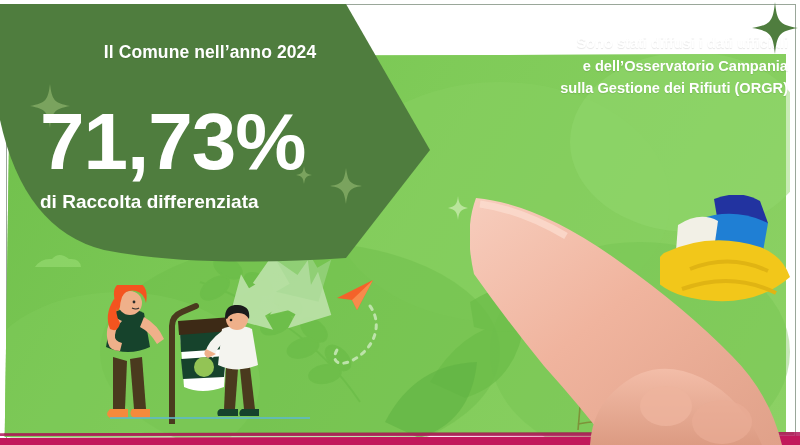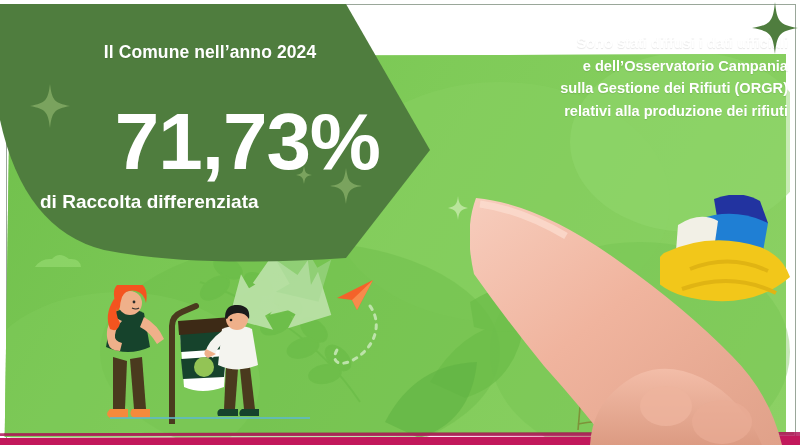--- a/index.html
+++ b/index.html
@@ -24,21 +24,21 @@
   }
 
   
   .headline{
     position:absolute;left:40px;top:40px;width:340px;
     text-align:center;color:#ffffff;font-weight:bold;
     font-size:17.5px;line-height:25px;letter-spacing:.1px;
     text-shadow:0 1px 1px rgba(0,0,0,.10);
   }
   .bignum{
-    position:absolute;left:40px;top:100px;width:340px;text-align:right;
+    position:absolute;left:40px;top:100px;width:340px;text-align:left;
     color:#ffffff;font-weight:bold;font-size:80px;line-height:84px;
     letter-spacing:-1px;
   }
   .subline{
     position:absolute;left:40px;top:190px;width:340px;text-align:left;
     color:#ffffff;font-weight:bold;font-size:19px;line-height:24px;
   }
   .rightblock{
     position:absolute;left:420px;top:32px;width:378px;
     text-align:right;color:#ffffff;font-weight:bold;
@@ -277,20 +277,19 @@
   </div>
 
   <div class="bignum">71,73%</div>
 
   <div class="subline">di Raccolta differenziata</div>
 
   <div class="rightblock">
     <div>Sono stati diffusi i dati ufficiali</div>
     <div>e dell’Osservatorio Campania</div>
     <div>sulla Gestione dei Rifiuti (ORGR)</div>
-    <div>relativi alla produzione dei rifiuti</div>
   </div>
 
   <div class="olive-line"></div>
   <div class="magenta-thin"></div>
   <div class="magenta"></div>
 
 </div>
 
 </body></html>

